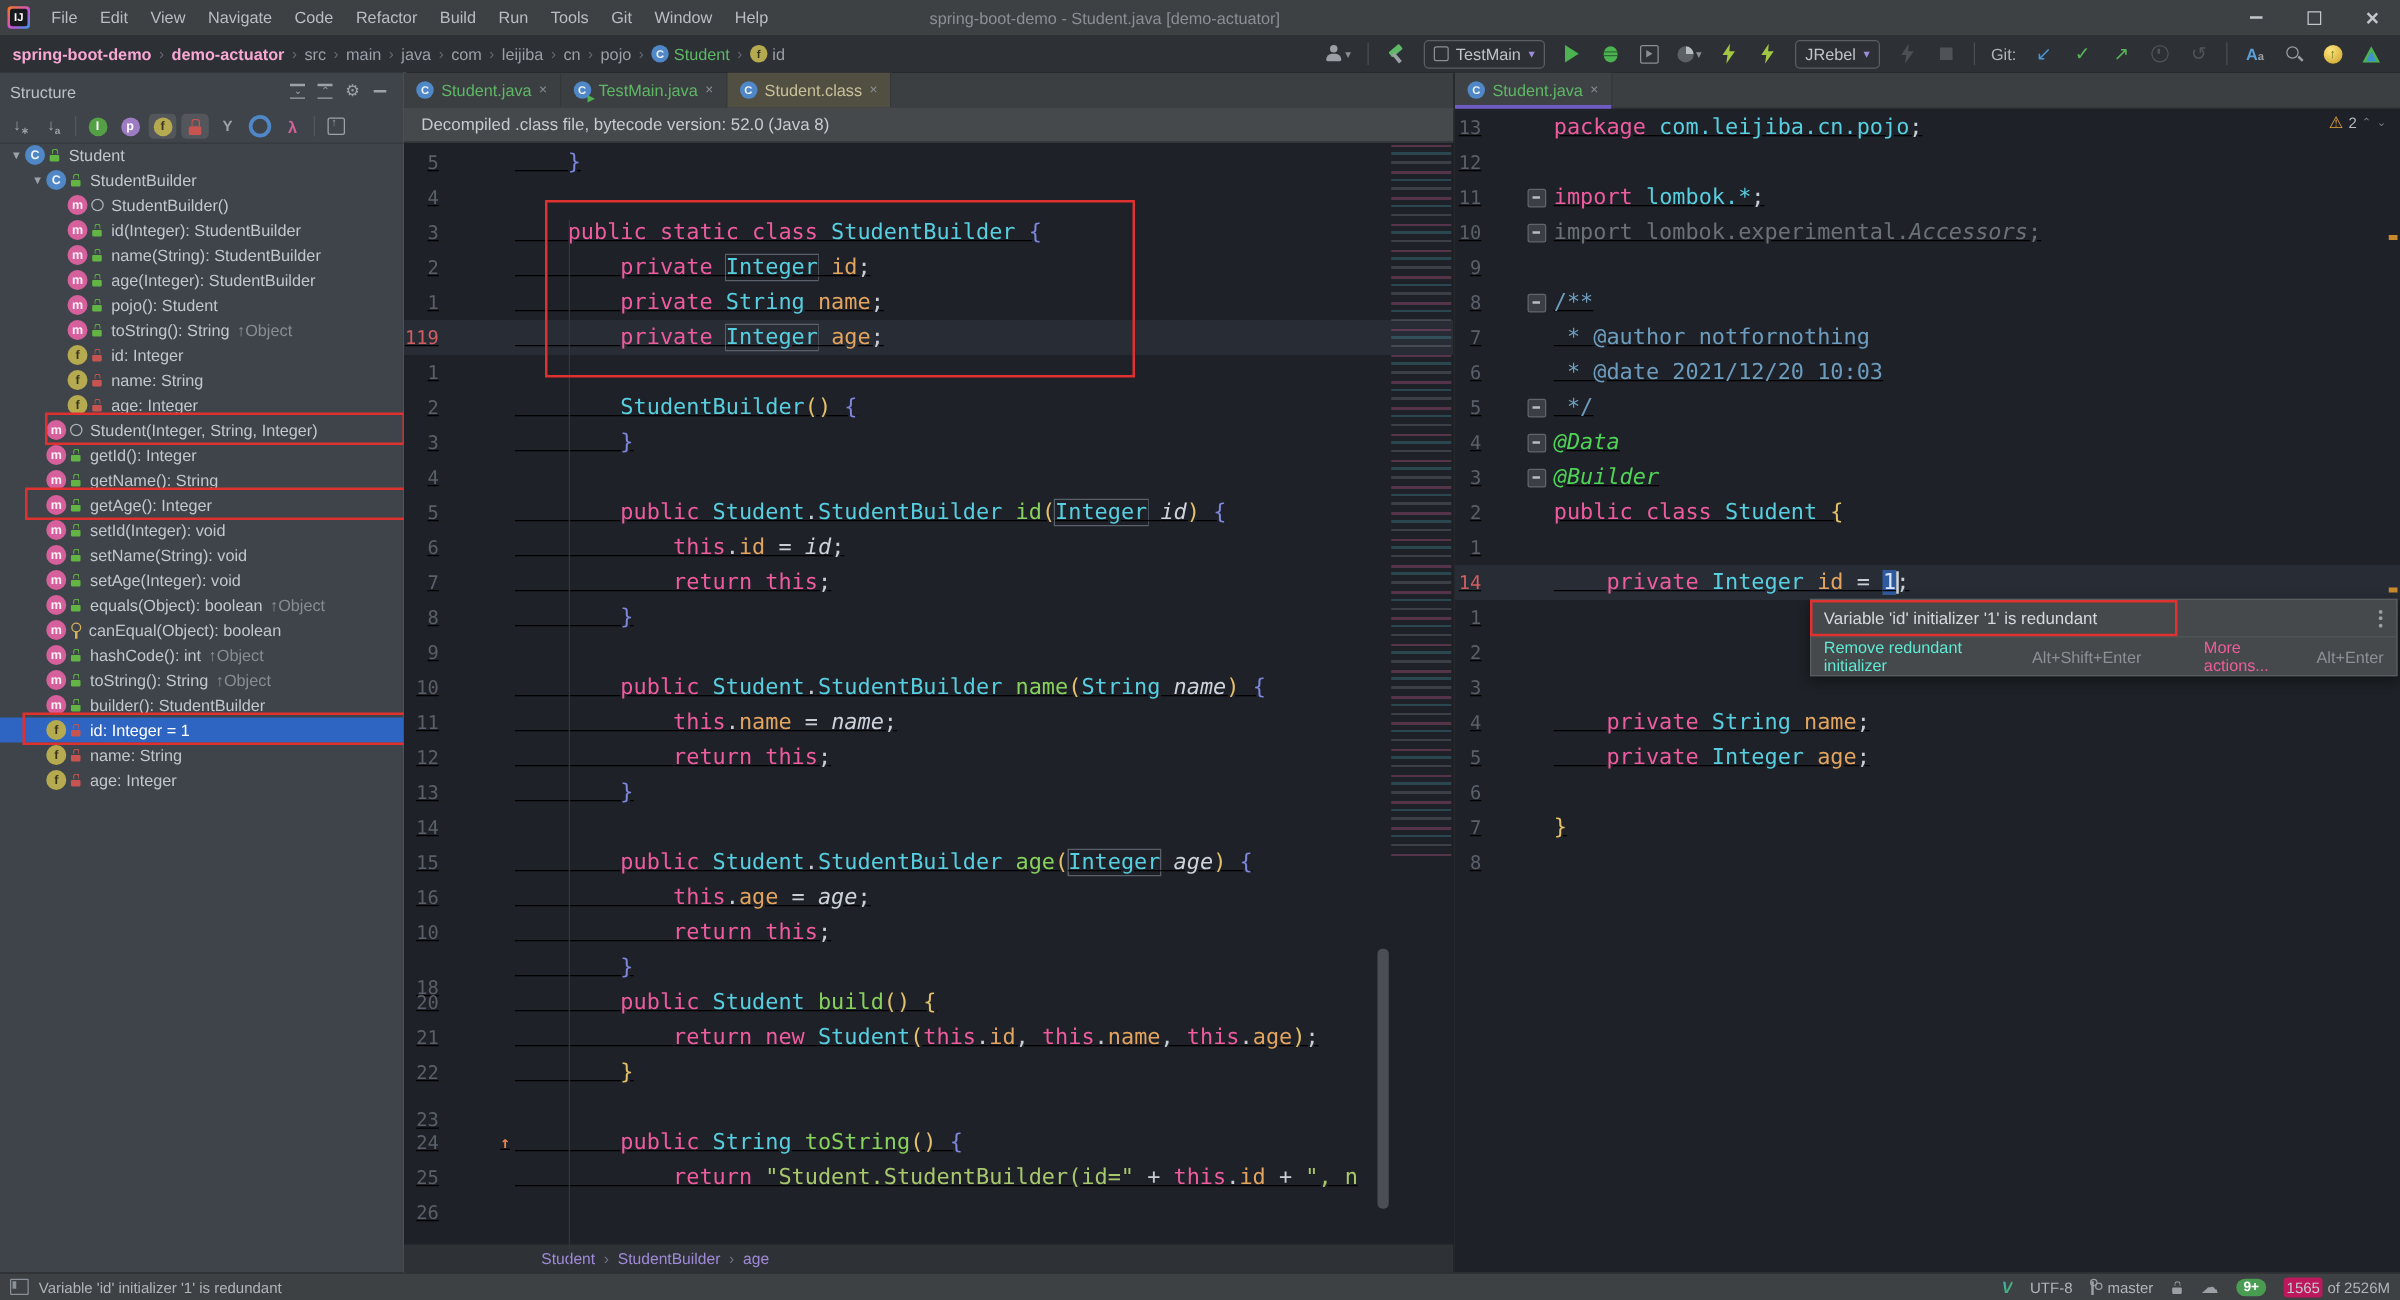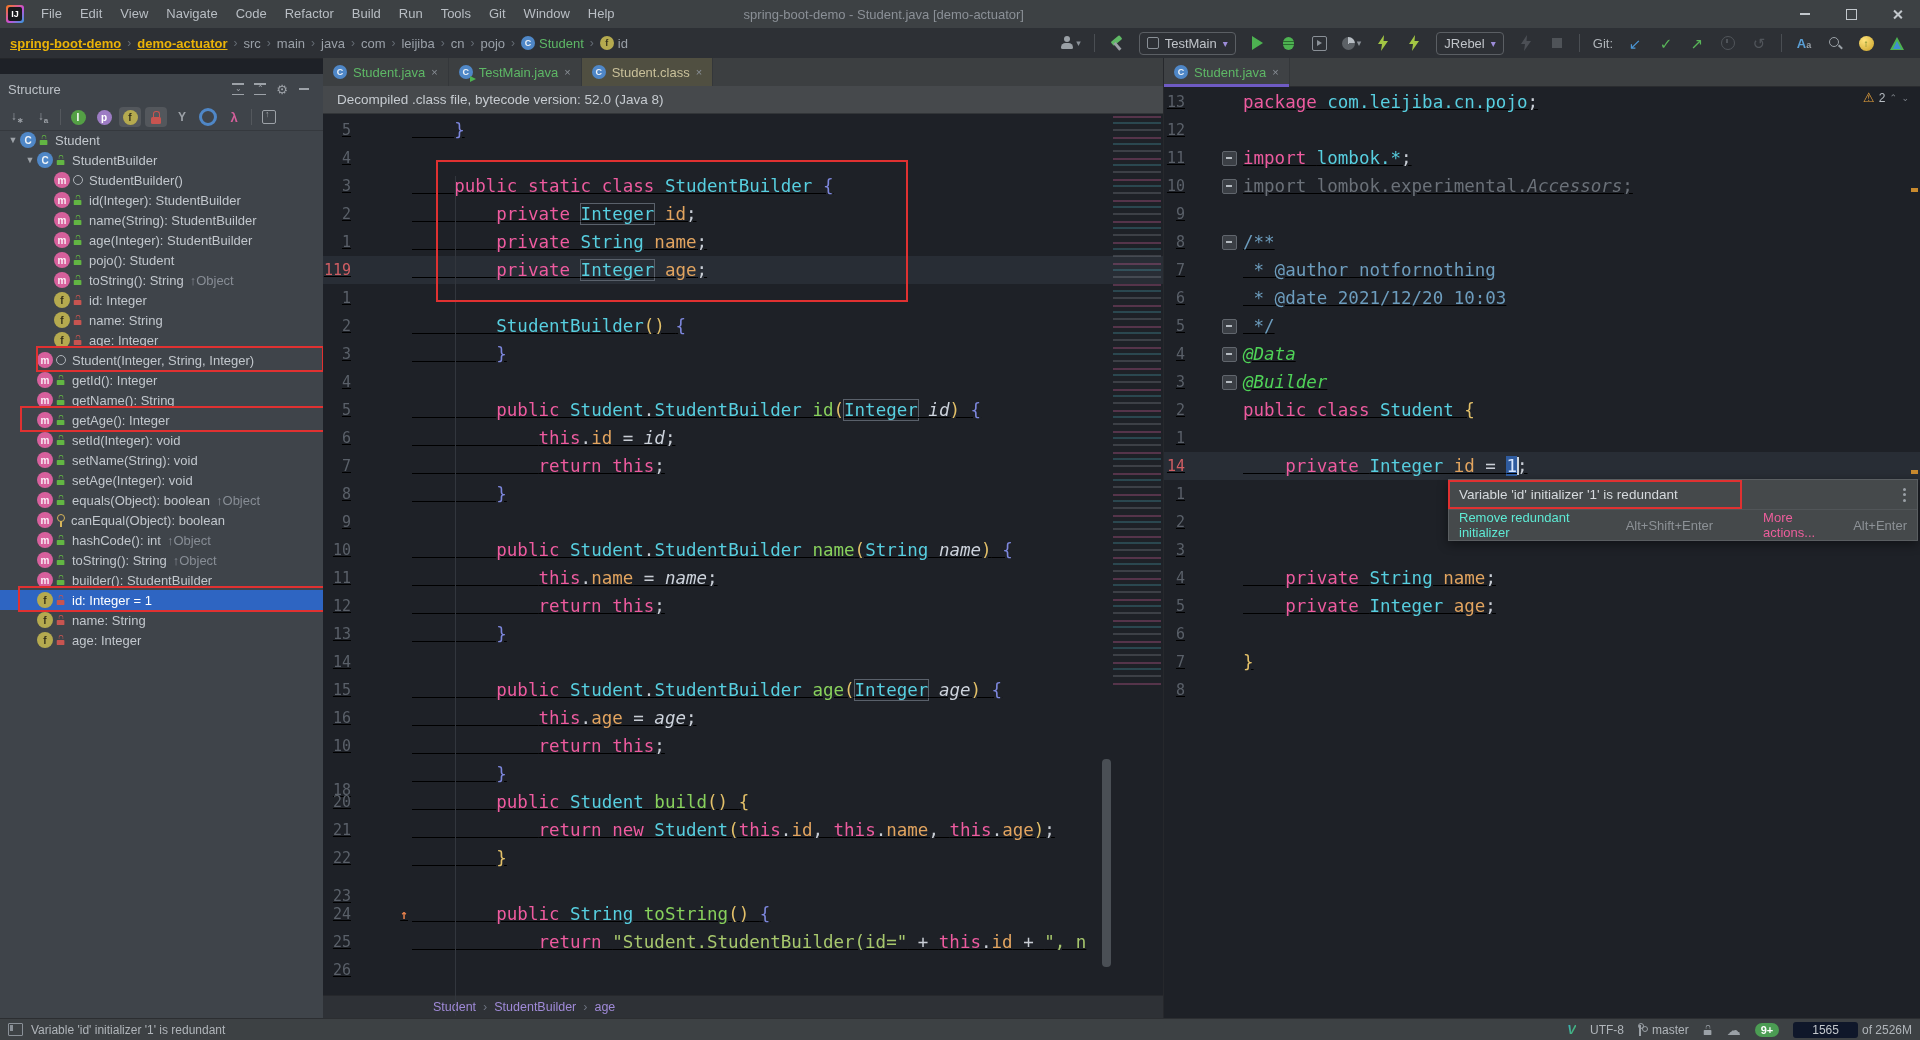--- a/index.html
+++ b/index.html
@@ -19,21 +19,21 @@
   .ic-min{width:10px;height:1.5px;background:#c2c7cc;}
   .ic-max{width:9px;height:9px;border:1.5px solid #c2c7cc;}
   .ic-close{position:relative;width:11px;height:11px;}
   .ic-close::before,.ic-close::after{content:"";position:absolute;left:5px;top:0;width:1.5px;height:11px;background:#c2c7cc;}
   .ic-close::before{transform:rotate(45deg);} .ic-close::after{transform:rotate(-45deg);}
   
   .navbar{position:absolute;left:0;top:28px;width:1920px;height:30px;background:#2d3035;border-bottom:1px solid #24262a;
     display:flex;align-items:center;font-size:13px;color:#9aa0a8;}
   .crumbs{display:flex;align-items:center;padding-left:10px;white-space:nowrap;}
   .crumb{display:flex;align-items:center;gap:4px;}
-  .crumb.bold{color:#eab308;font-weight:700;text-decoration:underline;}
+  .crumb.bold{color:#f9a8d4;font-weight:700;}
   .crumb.green{color:#5eb866;}
   .crumb-sep{color:#646b74;padding:0 6px;font-size:12px;}
   .nav-toolbar{margin-left:auto;display:flex;align-items:center;gap:13px;padding-right:14px;height:30px;}
   .tbi{display:flex;align-items:center;justify-content:center;min-width:18px;height:22px;position:relative;}
   .tb-sep{width:1px;height:18px;background:#4a4e53;}
   .combo{display:flex;align-items:center;gap:6px;border:1px solid #5b5f64;border-radius:4px;height:21px;padding:0 7px;color:#c0c4c9;}
   .combo .caret{color:#9d8cd9;font-size:10px;}
   .combo .cfgicon{width:10px;height:10px;border:1.5px solid #8a9097;border-radius:2px;}
   .glyph{font-size:15px;line-height:1;}
   .g-update{color:#4b96d6;} .g-commit{color:#59b559;} .g-push{color:#59b559;} .g-undo{color:#8a9097;}
@@ -63,21 +63,21 @@
   .search-ic::after{content:"";position:absolute;left:10px;top:10px;width:5px;height:1.8px;background:#9aa0a6;transform:rotate(45deg);}
   .trans-ic{color:#5a9fd6;font:700 13px "Liberation Sans",sans-serif;}
   .trans-ic small{color:#9aa0a6;font-size:9px;}
   .orb{width:15px;height:15px;border-radius:50%;background:radial-gradient(circle at 35% 30%,#ffe37a,#c9a128);display:flex;align-items:center;justify-content:center;color:#5d7a1e;font-size:10px;font-weight:700;}
   .tri-ic{width:0;height:0;border-left:7px solid transparent;border-right:7px solid transparent;border-bottom:13px solid #4db251;position:relative;filter:hue-rotate(0);}
   .tri-ic::after{content:"";position:absolute;left:-4px;top:4px;width:0;height:0;border-left:4px solid transparent;border-right:4px solid transparent;border-bottom:8px solid #3e8fd1;}
   .gitlabel{color:#b0b5ba;}
   
   .main{position:absolute;left:0;top:58px;width:1920px;height:960px;}
   
-  .structure{position:absolute;left:0;top:16px;width:323px;height:960px;background:#3f444a;border-right:2px solid #7dd3fc;overflow:hidden;}
+  .structure{position:absolute;left:0;top:0;width:323px;height:960px;background:#3f444a;border-right:2px solid #7dd3fc;overflow:hidden;}
   .st-header{height:30px;display:flex;align-items:center;color:#bbc0c6;font-size:13px;padding:0 8px;}
   .st-header .sp{flex:1;}
   .st-hicon{width:22px;height:20px;display:flex;align-items:center;justify-content:center;color:#9da2a8;font-size:13px;}
   .expall{position:relative;width:12px;height:12px;}
   .expall::before{content:"";position:absolute;left:0;right:0;top:0;height:1.5px;background:#9da2a8;}
   .expall::after{content:"";position:absolute;left:0;right:0;bottom:0;height:1.5px;background:#9da2a8;}
   .expall i{position:absolute;left:3px;top:3px;font-style:normal;font-size:8px;color:#9da2a8;line-height:6px;}
   .minus-ic{width:10px;height:1.5px;background:#9da2a8;}
   .st-toolbar{height:26px;display:flex;align-items:center;gap:4px;padding:0 6px;border-bottom:1px solid #35393e;}
   .ft{width:22px;height:20px;display:flex;align-items:center;justify-content:center;border-radius:4px;position:relative;}
@@ -171,21 +171,21 @@
   .sb-toolicon{width:13px;height:11px;border:1.5px solid #8a9097;border-radius:1px;margin-right:8px;position:relative;}
   .sb-toolicon::after{content:"";position:absolute;left:1px;top:1px;width:3px;height:6px;background:#8a9097;}
   .sb-right{margin-left:auto;display:flex;align-items:center;gap:14px;}
   .v-ic{font:700 italic 13px "Liberation Sans",sans-serif;background:linear-gradient(120deg,#35b1d0,#4db251);-webkit-background-clip:text;background-clip:text;color:transparent;}
   .branch-ic{position:relative;width:10px;height:13px;margin-right:4px;display:inline-block;}
   .branch-ic::before{content:"";position:absolute;left:1px;top:2px;bottom:0;width:1.5px;background:#9aa0a6;}
   .branch-ic::after{content:"";position:absolute;left:0;top:0;width:4px;height:4px;border-radius:50%;border:1.5px solid #9aa0a6;}
   .branch-dot{position:absolute;right:0;top:3px;width:4px;height:4px;border-radius:50%;border:1.5px solid #9aa0a6;}
   .cloud-ic{color:#9aa0a6;font-size:14px;}
   .notif{background:#4b9c53;color:#fff;border-radius:8px;padding:1px 6px;font-size:11px;font-weight:700;}
-  .memchip{background:#0f172a;border-radius:3px;padding:1px 19px;color:#c3c8cd;}
+  .memchip{background:#be185d;border-radius:3px;padding:1px 2px;color:#c3c8cd;}
   .flexrow{display:flex;align-items:center;}
 </style>
 </head>
 <body>
 
 <div class="app">
 
   <div class="titlebar">
     <div class="ij-logo">
         <i>IJ</i>

